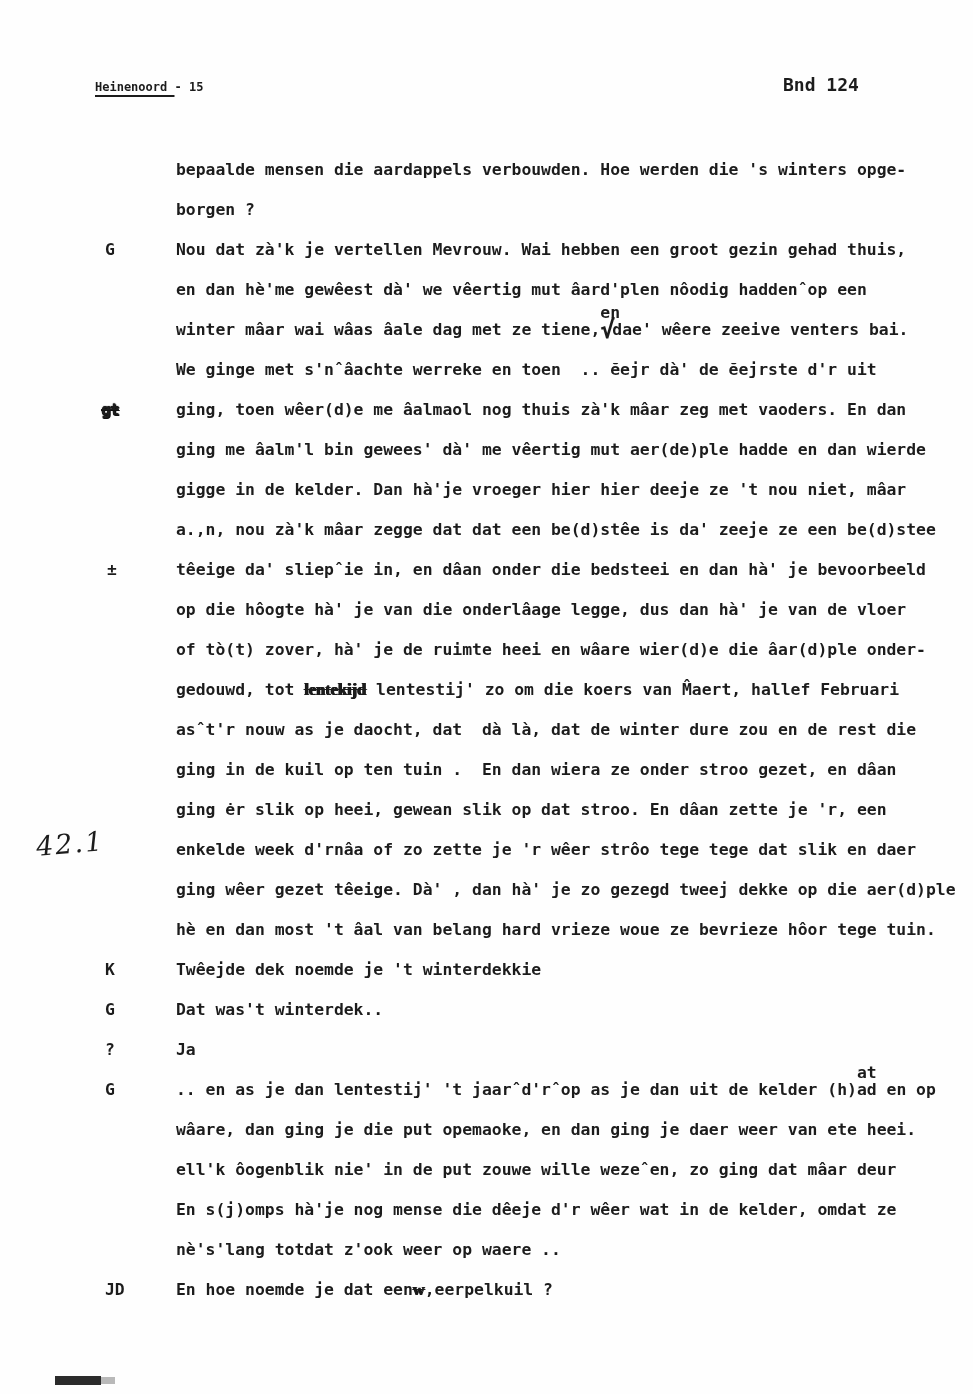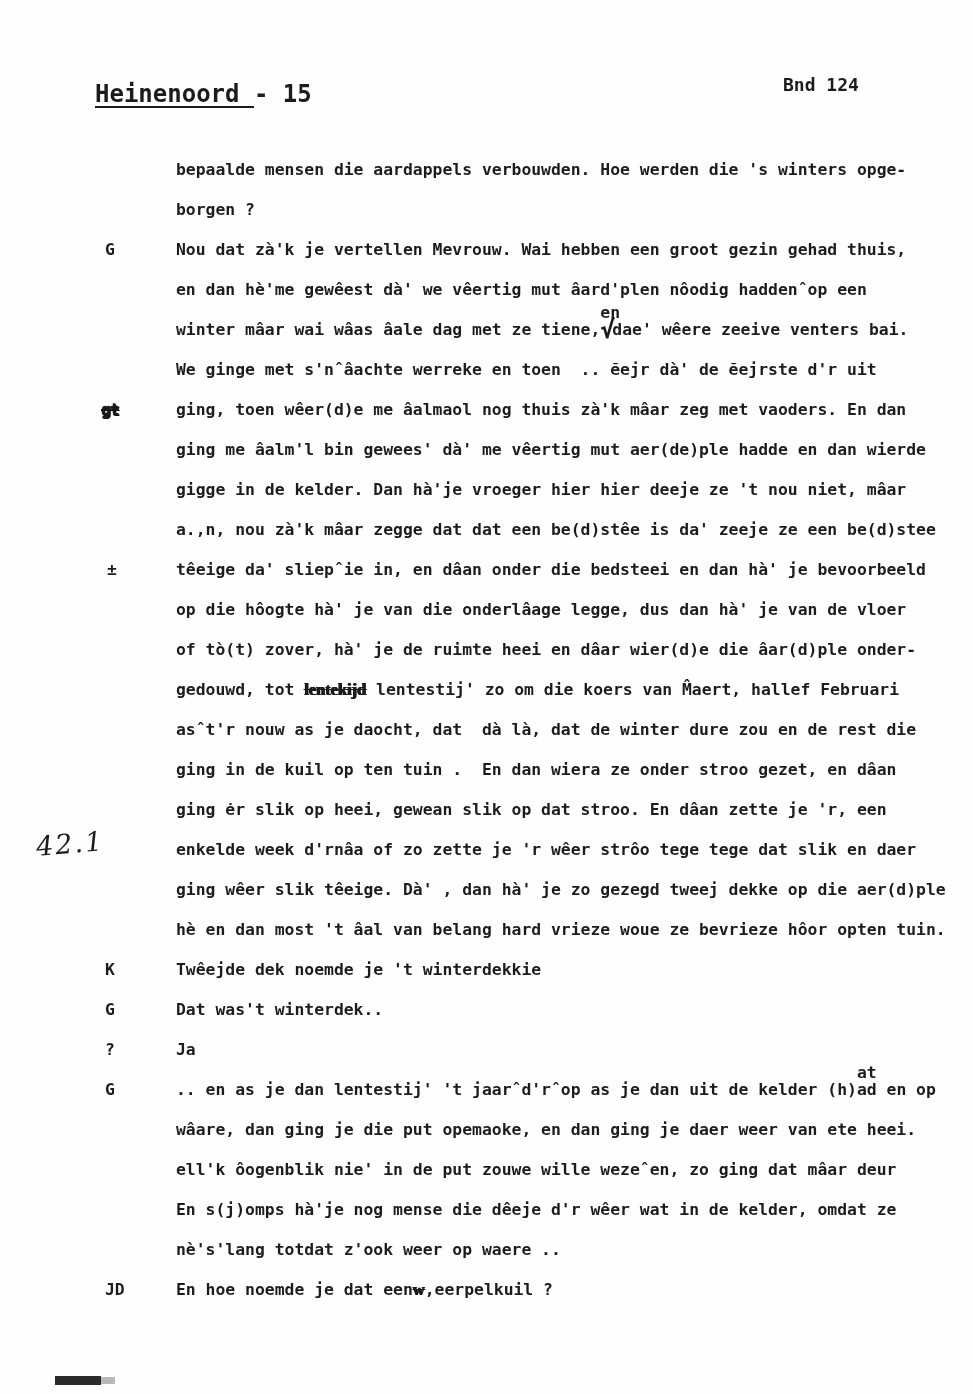--- a/index.html
+++ b/index.html
@@ -5,21 +5,21 @@
   html,body{margin:0;padding:0;}
   body{
     width:973px;height:1394px;position:relative;overflow:hidden;
     background:#ffffff;
     font-family:"DejaVu Sans Mono",monospace;
     color:#1c1c1c;
   }
   .page{position:absolute;inset:0;background:#fefefe;}
   .header-left{
     position:absolute;left:95px;top:80px;
-    font-size:24px;font-weight:600;white-space:pre;
+    font-size:12px;font-weight:600;white-space:pre;
   }
   .header-left .ul{
     text-decoration:underline;text-underline-offset:4px;text-decoration-thickness:1.5px;
   }
   .header-right{
     position:absolute;left:783px;top:74px;
     font-size:18px;font-weight:600;white-space:pre;
   }
   #transcript{position:absolute;left:8px;top:150px;width:973px;}
   .line{
@@ -79,28 +79,28 @@
       <div class="line"><span class="speaker">G</span><span class="line-text"><span class="seg-txt">Nou dat zà'k je vertellen Mevrouw. Wai hebben een groot gezin gehad thuis,</span></span></div>
       <div class="line"><span class="line-text"><span class="seg-txt">en dan hè'me gewêest dà' we vêertig mut âard'plen nôodig haddenˆop een</span></span></div>
       <div class="line"><span class="line-text"><span class="seg-txt">winter mâar wai wâas âale dag met ze tiene,</span><span class="seg-sup">en</span><span class="seg-caret">√</span><span class="seg-txt">dae' wêere zeeive venters bai.</span></span></div>
       <div class="line"><span class="line-text"><span class="seg-txt">We ginge met s'nˆâachte werreke en toen  .. ĕejr dà' de ĕejrste d'r uit</span></span></div>
       <div class="line"><span class="margin-note margin-scribble">gt</span><span class="line-text"><span class="seg-txt">ging, toen wêer(d)e me âalmaol nog thuis zà'k mâar zeg met vaoders. En dan</span></span></div>
       <div class="line"><span class="line-text"><span class="seg-txt">ging me âalm'l bin gewees' dà' me vêertig mut aer(de)ple hadde en dan wierde</span></span></div>
       <div class="line"><span class="line-text"><span class="seg-txt">gigge in de kelder. Dan hà'je vroeger hier hier deeje ze 't nou niet, mâar</span></span></div>
       <div class="line"><span class="line-text"><span class="seg-txt">a.,n, nou zà'k mâar zegge dat dat een be(d)stêe is da' zeeje ze een be(d)stee</span></span></div>
       <div class="line"><span class="margin-note margin-symbol">±</span><span class="line-text"><span class="seg-txt">têeige da' sliepˆie in, en dâan onder die bedsteei en dan hà' je bevoorbeeld</span></span></div>
       <div class="line"><span class="line-text"><span class="seg-txt">op die hôogte hà' je van die onderlâage legge, dus dan hà' je van de vloer</span></span></div>
-      <div class="line"><span class="line-text"><span class="seg-txt">of tò(t) zover, hà' je de ruimte heei en dâar wier(d)e die âar(d)ple onder-</span></span></div>
+      <div class="line"><span class="line-text"><span class="seg-txt">of tò(t) zover, hà' je de ruimte heei en wâare wier(d)e die âar(d)ple onder-</span></span></div>
       <div class="line"><span class="line-text"><span class="seg-txt">gedouwd, tot </span><span class="seg-strike">lentekijd</span><span class="seg-txt"> lentestij' zo om die koers van M̂aert, hallef Februari</span></span></div>
       <div class="line"><span class="line-text"><span class="seg-txt">asˆt'r nouw as je daocht, dat  dà là, dat de winter dure zou en de rest die</span></span></div>
       <div class="line"><span class="line-text"><span class="seg-txt">ging in de kuil op ten tuin .  En dan wiera ze onder stroo gezet, en dâan</span></span></div>
       <div class="line"><span class="line-text"><span class="seg-txt">ging ėr slik op heei, gewean slik op dat stroo. En dâan zette je 'r, een</span></span></div>
       <div class="line"><span class="margin-note margin-hand">42.1</span><span class="line-text"><span class="seg-txt">enkelde week d'rnâa of zo zette je 'r wêer strôo tege tege dat slik en daer</span></span></div>
-      <div class="line"><span class="line-text"><span class="seg-txt">ging wêer slik têeige. Dà' , dan hà' je zo gezegd tweej dekke op die aer(d)ple</span></span></div>
-      <div class="line"><span class="line-text"><span class="seg-txt">hè en dan most 't âal van belang hard vrieze woue ze bevrieze hôor opten tuin.</span></span></div>
+      <div class="line"><span class="line-text"><span class="seg-txt">ging wêer gezet têeige. Dà' , dan hà' je zo gezegd tweej dekke op die aer(d)ple</span></span></div>
+      <div class="line"><span class="line-text"><span class="seg-txt">hè en dan most 't âal van belang hard vrieze woue ze bevrieze hôor tege tuin.</span></span></div>
       <div class="line"><span class="speaker">K</span><span class="line-text"><span class="seg-txt">Twêejde dek noemde je 't winterdekkie</span></span></div>
       <div class="line"><span class="speaker">G</span><span class="line-text"><span class="seg-txt">Dat was't winterdek..</span></span></div>
       <div class="line"><span class="speaker">?</span><span class="line-text"><span class="seg-txt">Ja</span></span></div>
       <div class="line"><span class="speaker">G</span><span class="line-text"><span class="seg-txt">.. en as je dan lentestij' 't jaarˆd'rˆop as je dan uit de kelder (h)</span><span class="seg-sup">at</span><span class="seg-txt">ad en op</span></span></div>
       <div class="line"><span class="line-text"><span class="seg-txt">wâare, dan ging je die put opemaoke, en dan ging je daer weer van ete heei.</span></span></div>
       <div class="line"><span class="line-text"><span class="seg-txt">ell'k ôogenblik nie' in de put zouwe wille wezeˆen, zo ging dat mâar deur</span></span></div>
       <div class="line"><span class="line-text"><span class="seg-txt">En s(j)omps hà'je nog mense die dêeje d'r wêer wat in de kelder, omdat ze</span></span></div>
       <div class="line"><span class="line-text"><span class="seg-txt">nè's'lang totdat z'ook weer op waere ..</span></span></div>
       <div class="line"><span class="speaker">JD</span><span class="line-text"><span class="seg-txt">En hoe noemde je dat een</span><span class="seg-strike">w</span><span class="seg-txt">,eerpelkuil ?</span></span></div>
     </div>

